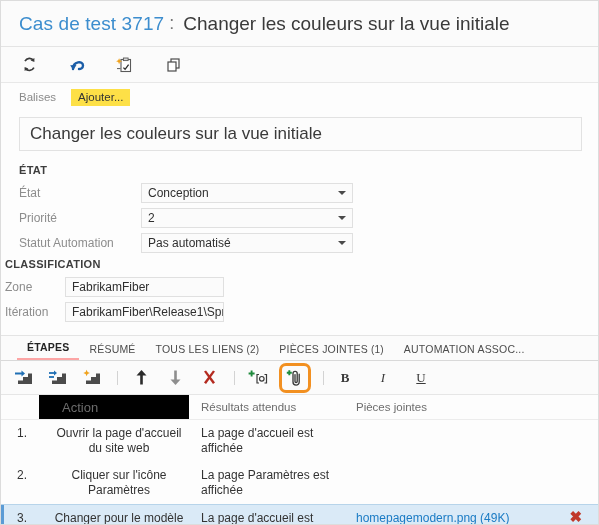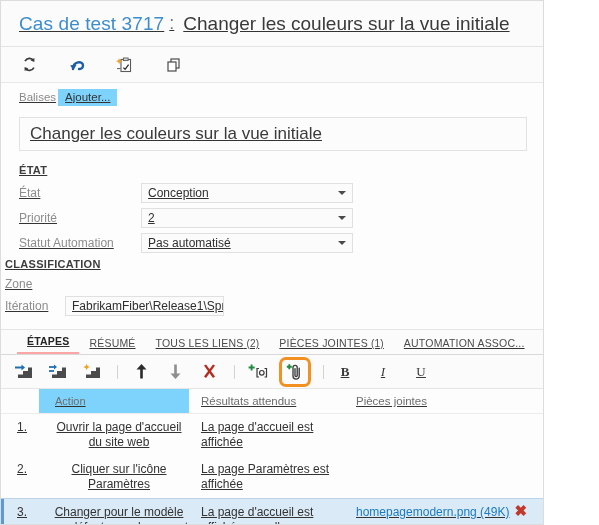--- a/index.html
+++ b/index.html
@@ -10,27 +10,26 @@
     width: 599px;
     height: 525px;
     background: #ffffff;
     font-family: "Liberation Sans", sans-serif;
     font-size: 12px;
     color: #333333;
     overflow: hidden;
   }
   .app {
     position: relative;
-    width: 544px;
+    width: 599px;
     height: 525px;
     background: #fdfdfd;
     border: 1px solid #dcdcdc;
     box-sizing: border-box;
     overflow: hidden;
-    text-decoration: underline;
   }
 
   
   .titlebar {
     height: 46px;
     background: #fbfbfb;
     border-bottom: 1px solid #e4e4e4;
     display: flex;
     align-items: center;
     padding: 0 0 0 18px;
@@ -78,24 +77,24 @@
     height: 28px;
     display: flex;
     align-items: center;
     padding-left: 18px;
     box-sizing: border-box;
     background: #fdfdfd;
   }
   .tags-label {
     color: #8a8a8a;
     font-size: 11.5px;
-    margin-right: 2px;
+    margin-right: 15px;
   }
   .tags-add {
-    background: #7dd3fc;
+    background: #fde047;
     color: #333;
     font-size: 11.5px;
     padding: 2px 7px 3px 7px;
     cursor: pointer;
   }
 
   
   .titleinput-wrap {
     padding: 6px 16px 10px 18px;
   }
@@ -240,27 +239,27 @@
   .grid { width: 100%; }
   .grid-head {
     display: flex;
     height: 24px;
     align-items: center;
     border-bottom: 1px solid #ececec;
   }
   .ghead-num { width: 38px; }
   .ghead-action {
     width: 150px;
-    background: #7dd3fc;
+    background: #000000;
     height: 24px;
     display: flex; align-items: center;
-    padding-left: 16px;
+    padding-left: 23px;
     box-sizing: border-box;
     color: #6d6d6d;
-    font-size: 11px;
+    font-size: 13px;
     cursor: pointer;
   }
   .ghead-res {
     width: 155px;
     padding-left: 12px;
     box-sizing: border-box;
     color: #6d6d6d;
     font-size: 11.5px;
     cursor: pointer;
   }
@@ -419,20 +418,21 @@
           <span class="caret"></span>
         </div>
       </div>
     </div>
 
     <div class="col-right">
       <div class="group-head">CLASSIFICATION</div>
 
       <div class="frow">
         <span class="flabel">Zone</span>
+        <div class="fctl">FabrikamFiber</div>
       </div>
 
       <div class="frow">
         <span class="flabel">Itération</span>
         <div class="fctl">FabrikamFiber\Release1\Spri...</div>
       </div>
     </div>
   </div>
 
   <div class="tabstrip">

